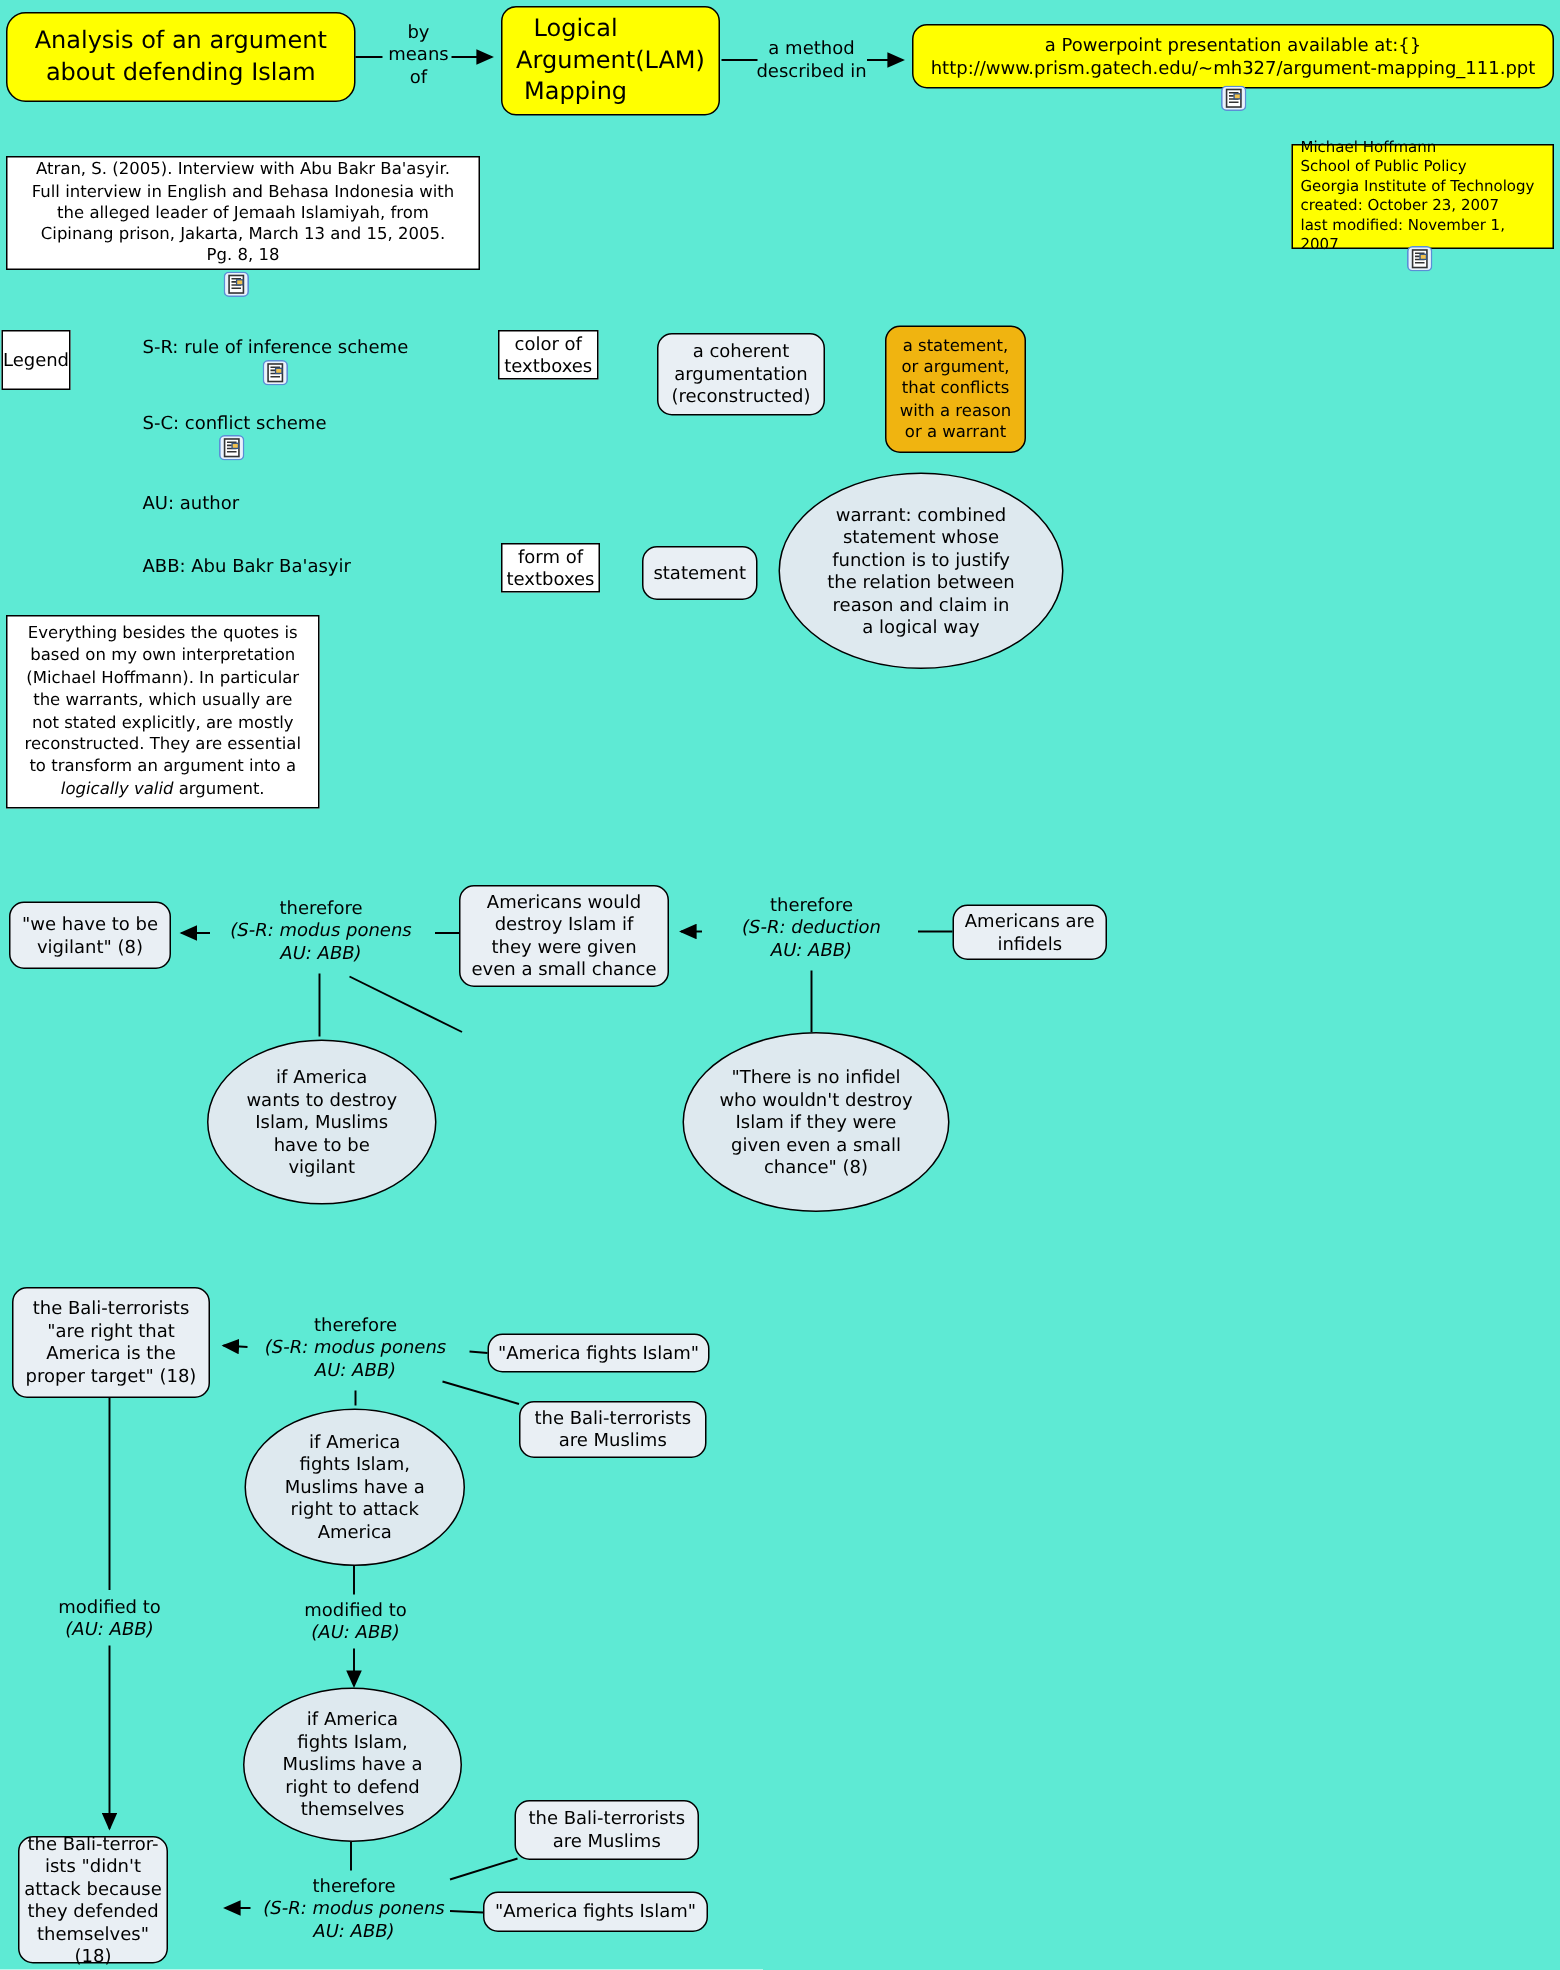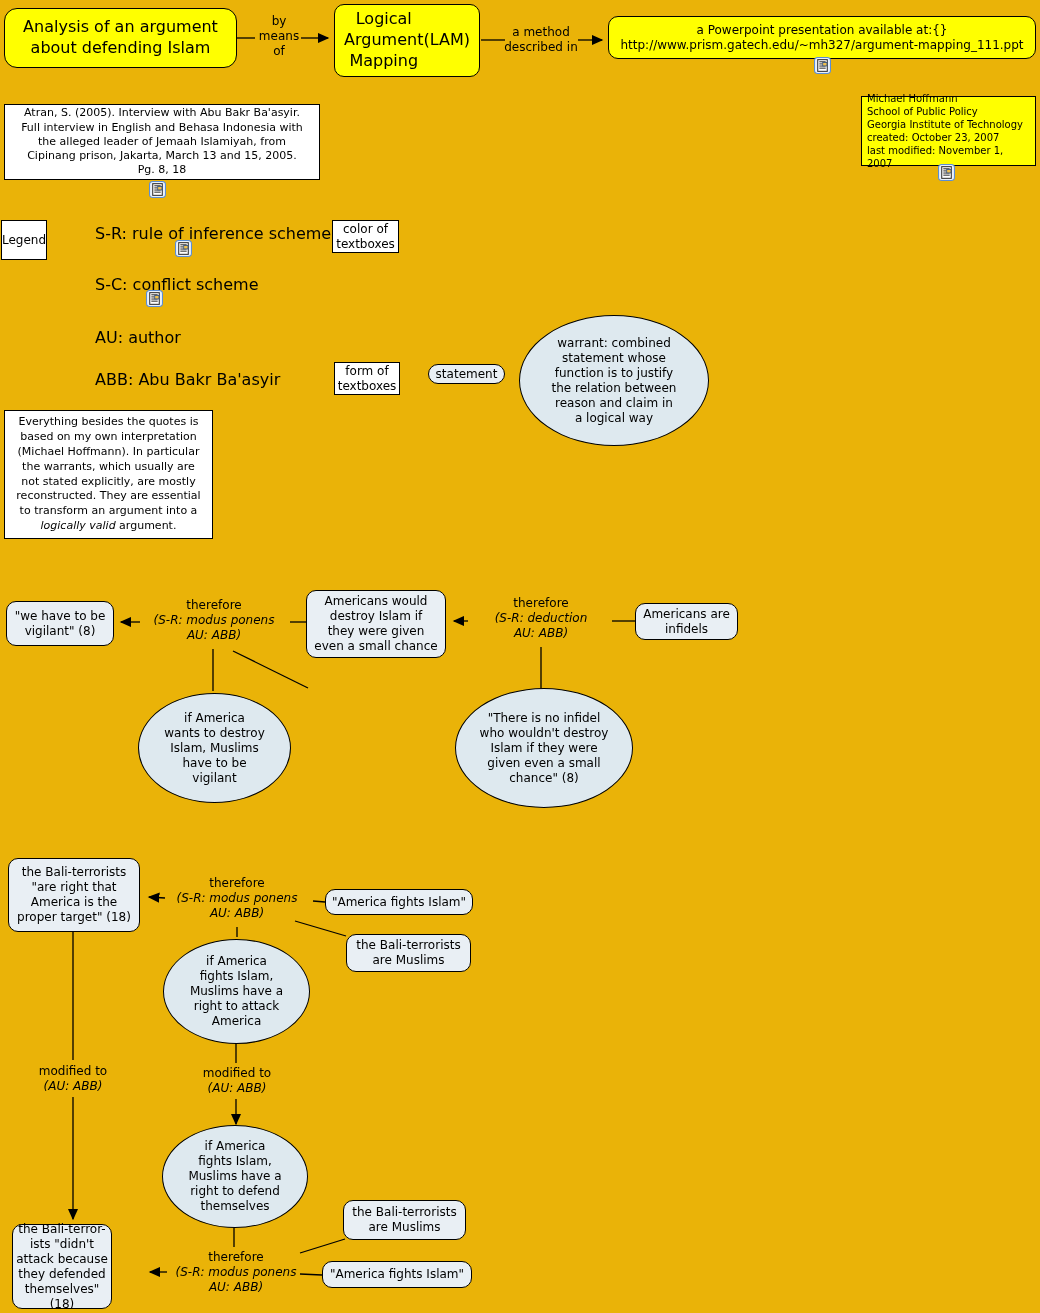--- a/index.html
+++ b/index.html
@@ -1,17 +1,17 @@
 <!DOCTYPE html>
 <html><head>
 <meta charset="utf-8">
 <style>
   html,body{margin:0;padding:0;background:#ffffff;}
   #canvas{
-    position:relative;width:1040px;height:1313px;background:#eab308;overflow:hidden;
+    position:relative;width:1040px;height:1313px;background:#5eead4;overflow:hidden;
     font-family:"DejaVu Sans","Liberation Sans",sans-serif;color:#000;
   }
   .node{
     position:absolute;box-sizing:border-box;
     display:flex;align-items:center;justify-content:center;
     text-align:center;white-space:pre-line;
     font-size:12px;line-height:1.25;
     border:1.2px solid #000;border-radius:10px;background:#E9EFF4;
     padding:2px 3px;
   }
@@ -25,21 +25,21 @@
   .tiny{font-size:10px;line-height:1.3;}
   .note{font-size:11px;line-height:1.35;}
   .leftalign{justify-content:flex-start;text-align:left;}
   .label{
     position:absolute;box-sizing:border-box;
     display:flex;flex-direction:column;align-items:center;justify-content:flex-start;
     text-align:center;white-space:pre-line;font-size:12px;line-height:1.25;
   }
   .label .it{font-style:italic;}
   .freetext{
-    position:absolute;white-space:pre;font-size:16px;
+    position:absolute;white-space:pre;font-size:12px;
   }
   .it{font-style:italic;}
   svg.lines{position:absolute;left:0;top:0;pointer-events:none;}
   svg.res-icon{position:absolute;width:17px;height:17px;}
 </style>
 </head>
 <body>
 
 <div id="canvas">
 
@@ -146,33 +146,41 @@
       <use href="#resicon"></use>
     </svg>
 
   <div class="freetext" style="left:95px;top:328px">AU: author</div>
 
   <div class="freetext" style="left:95px;top:370px">ABB: Abu Bakr Ba'asyir</div>
 
   <div class="node white square" style="left:332px;top:220px;width:67px;height:33px">color of
 textboxes</div>
 
-
+  <div class="node" style="left:438px;top:222px;width:112px;height:55px">a coherent
+argumentation
+(reconstructed)</div>
+
+  <div class="node orange small" style="left:590px;top:217px;width:94px;height:85px">a statement,
+or argument,
+that conflicts
+with a reason
+or a warrant</div>
 
   <div class="node ellipse" style="left:519px;top:315px;width:190px;height:131px">warrant: combined
 statement whose
 function is to justify
 the relation between
 reason and claim in
 a logical way</div>
 
   <div class="node white square" style="left:334px;top:362px;width:66px;height:33px">form of
 textboxes</div>
 
-  <div class="node" style="left:428px;top:364px;width:77px;height:20px">statement</div>
+  <div class="node" style="left:428px;top:364px;width:77px;height:36px">statement</div>
 
   <div class="node white square note" style="left:4px;top:410px;width:209px;height:129px">
     <span><span>Everything besides the quotes is
 based on my own interpretation
 (Michael Hoffmann). In particular
 the warrants, which usually are
 not stated explicitly, are mostly
 reconstructed. They are essential
 to transform an argument into a
 </span><span class="it">logically valid</span><span> argument.</span></span>

